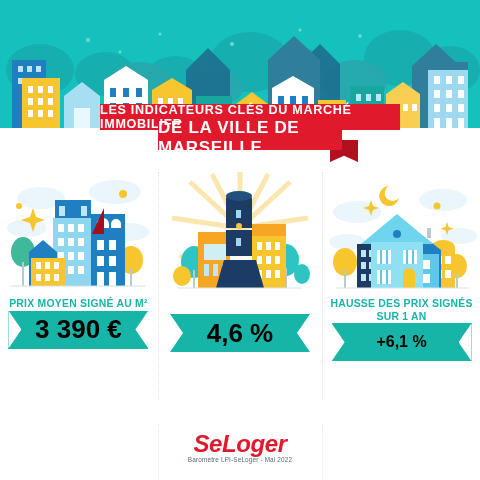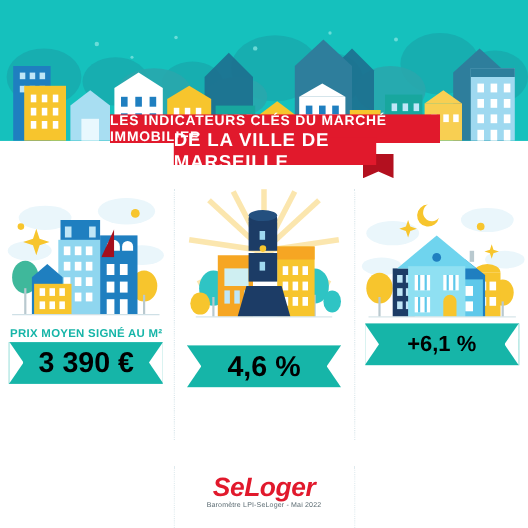--- a/index.html
+++ b/index.html
@@ -61,21 +61,21 @@
     font-weight:bold;
     text-align:right;
   }
   .rb::before,.rb::after{
     content:"";position:absolute;top:0;height:100%;width:13px;background:#ffffff;
   }
   .rb::before{left:0;clip-path:polygon(0 0,100% 50%,0 100%);}
   .rb::after{right:0;clip-path:polygon(100% 0,0 50%,100% 100%);}
   .rb1{width:140px;height:38px;font-size:26px;}
   .rb2{width:140px;height:38px;font-size:26px;margin-top:20px;}
-  .rb3{width:140px;height:38px;font-size:20px;}
+  .rb3{width:140px;height:38px;font-size:16px;}
 
   
   .footer{position:absolute;left:0;top:424px;width:480px;height:56px;}
   .logo{
     position:absolute;left:0;top:6px;width:480px;text-align:center;
     color:#e1192c;font-weight:bold;font-style:italic;font-size:24px;letter-spacing:-.4px;
   }
   .logo .se{font-weight:bold;}
   .source{
     position:absolute;left:0;top:32px;width:480px;text-align:center;
@@ -452,20 +452,24 @@
               <rect x="59" y="84" width="2" height="14"></rect>
             <rect x="79" y="84" width="2" height="14"></rect>
               <rect x="85" y="84" width="2" height="14"></rect>
             <rect x="53" y="104" width="2" height="14"></rect>
               <rect x="59" y="104" width="2" height="14"></rect>
           </g>
           <path d="M76 122 v-14 a6 6 0 0 1 12 0 v14 Z" fill="#f7c52d"></path>
           <line x1="8" y1="122" x2="142" y2="122" stroke="#d7e6ea" stroke-width="1.2"></line>
         </svg>
       </div>
+      <div class="caption">
+        <div>HAUSSE DES PRIX SIGNÉS</div>
+        <div>SUR 1 AN</div>
+      </div>
       <div class="rb rb3">
         <span>+6,1 %</span>
       </div>
     </div>
   </div>
 
   <div class="footer">
     <div class="fdot" style="left:158px;top:0;"></div>
     <div class="fdot" style="left:322px;top:0;"></div>
     <div class="logo">

